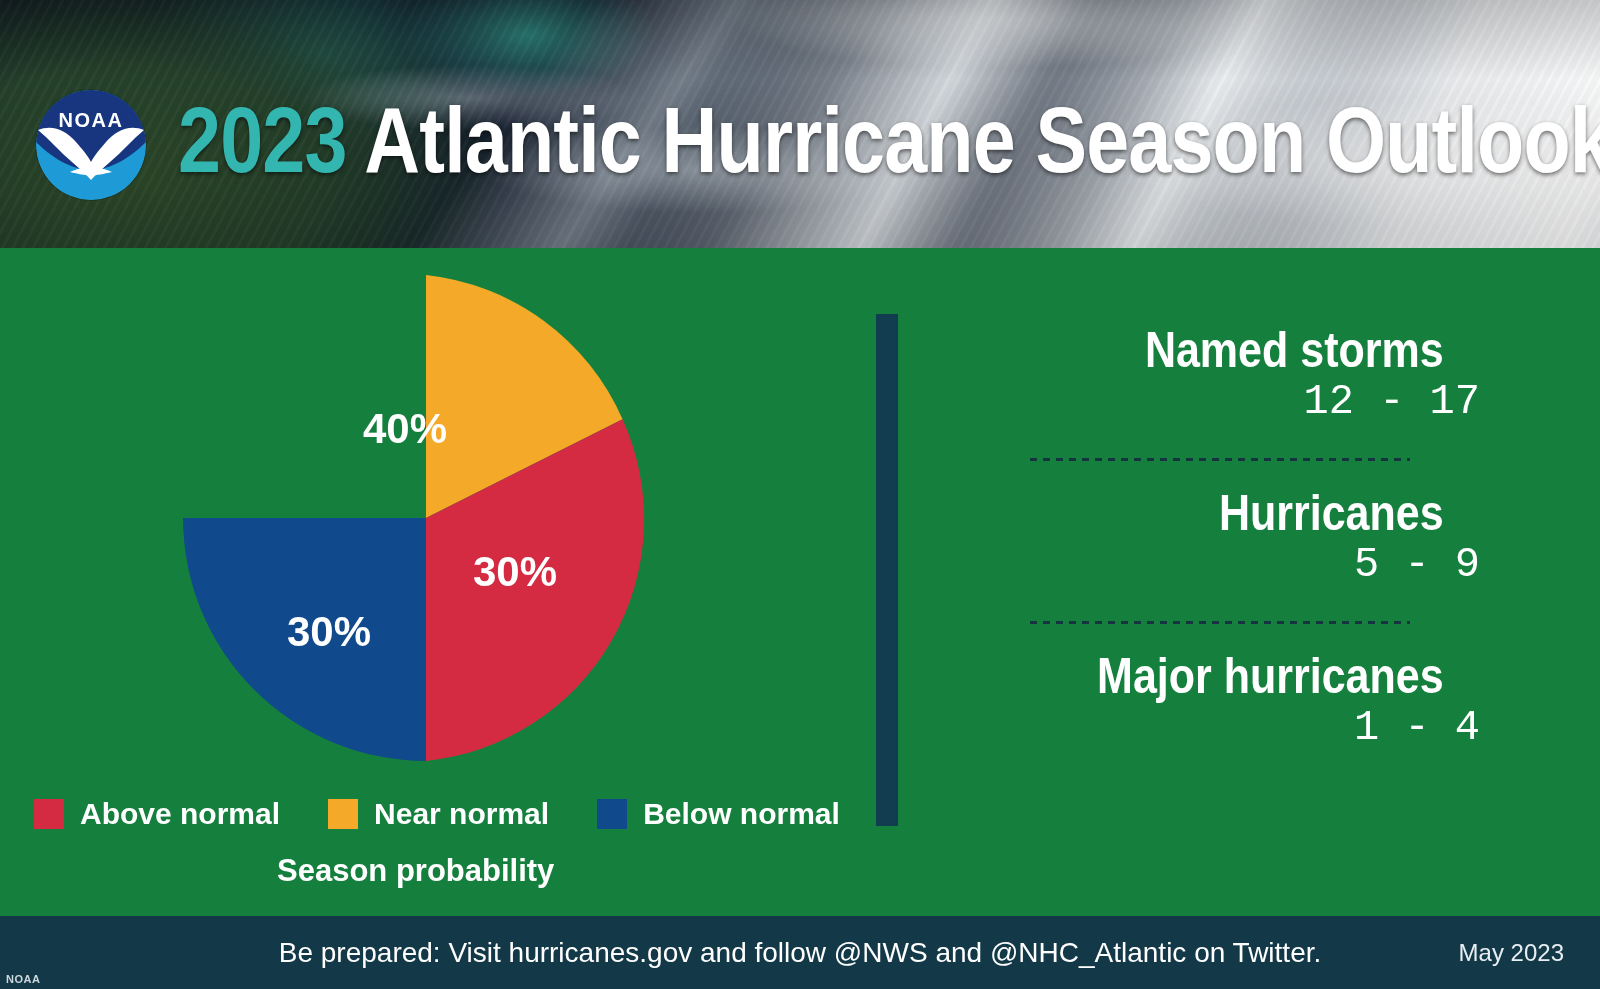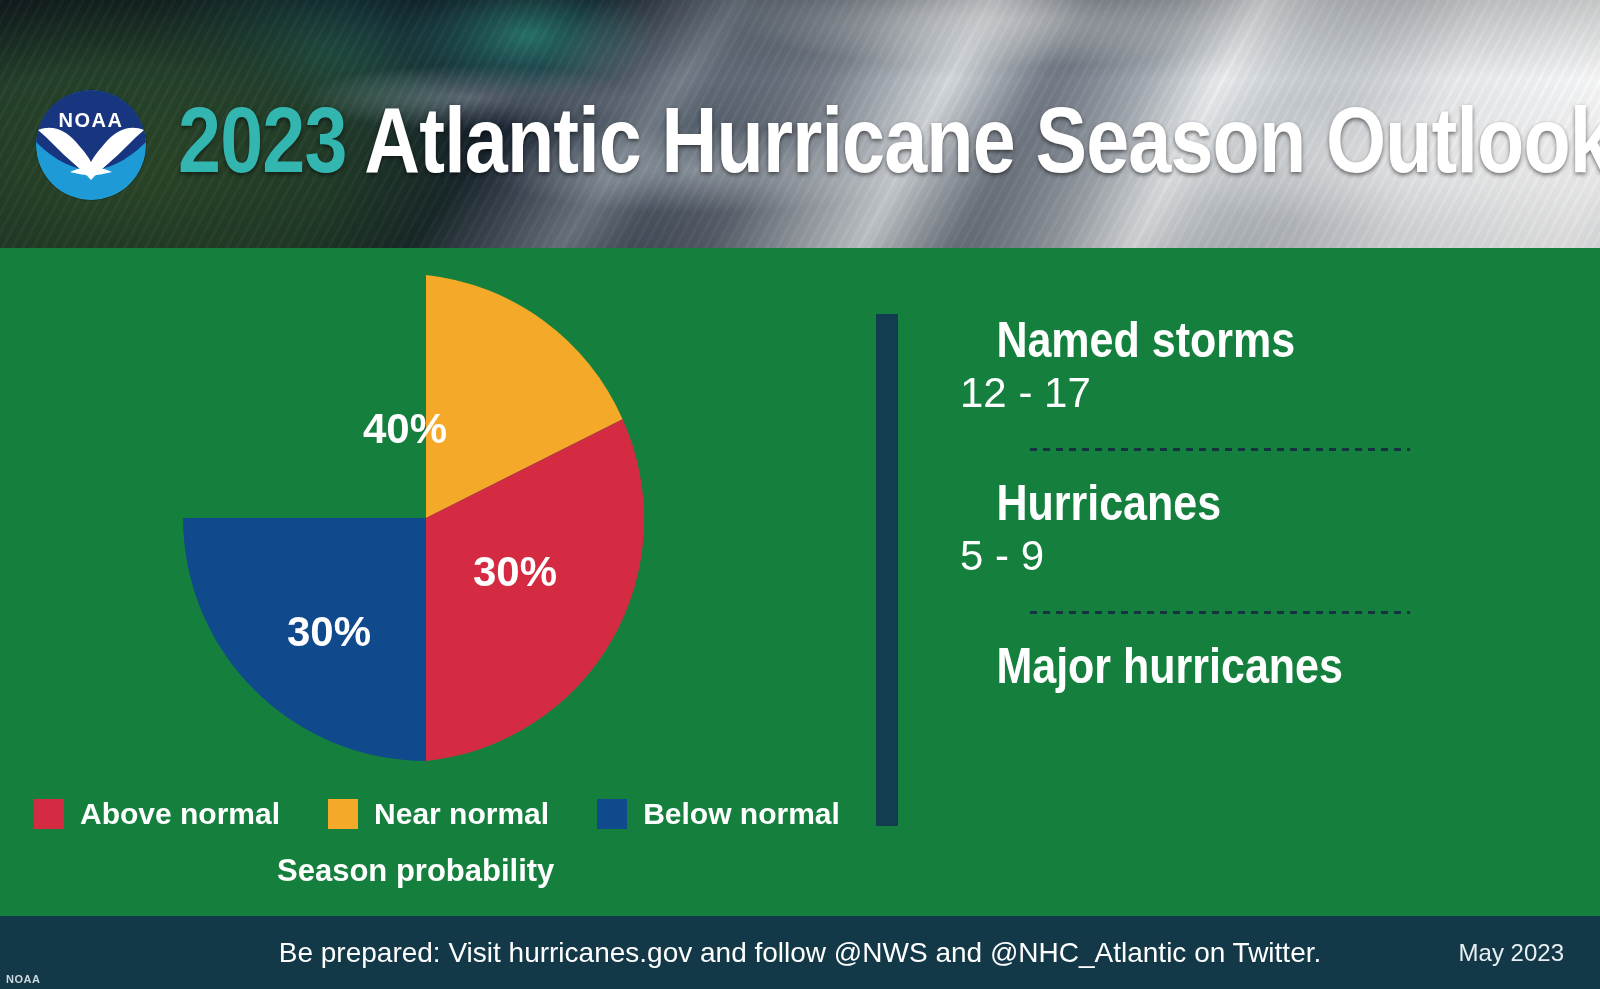--- a/index.html
+++ b/index.html
@@ -165,35 +165,35 @@
     top: 314px;
     width: 22px;
     height: 512px;
     background: #123C50;
   }
 
   
   .stats {
     position: absolute;
     left: 960px;
-    top: 314px;
+    top: 324px;
     width: 520px;
-    text-align: left;
+    text-align: right;
   }
   .stat-title {
     font-family: "Liberation Sans Narrow", "Liberation Sans", sans-serif;
     font-weight: 700;
     font-size: 50px;
     line-height: 1.06;
     color: #ffffff;
     transform: scaleX(0.86);
     white-space: nowrap;
   }
   .stat-value {
-    font-family: Liberation Sans, sans-serif;
+    font-family: Liberation Mono, monospace;
     font-weight: 400;
     font-size: 42px;
     line-height: 1.22;
     color: #ffffff;
     white-space: nowrap;
   }
   .stat-divider {
     width: 380px;
     height: 3px;
     margin: 30px auto 26px;
@@ -324,20 +324,21 @@
 
     <div class="stat-block">
       <div class="stat-title">Hurricanes</div>
       <div class="stat-value">5 - 9</div>
     </div>
 
     <div class="stat-divider"></div>
 
     <div class="stat-block">
       <div class="stat-title">Major hurricanes</div>
+      <div class="stat-value">1 - 4</div>
     </div>
 
   </div>
 
   <div class="footer">
     <div class="footer-text">Be prepared: Visit hurricanes.gov and follow @NWS and @NHC_Atlantic on Twitter.</div>
     <div class="footer-date">May 2023</div>
     <div class="footer-watermark">NOAA</div>
   </div>
 

